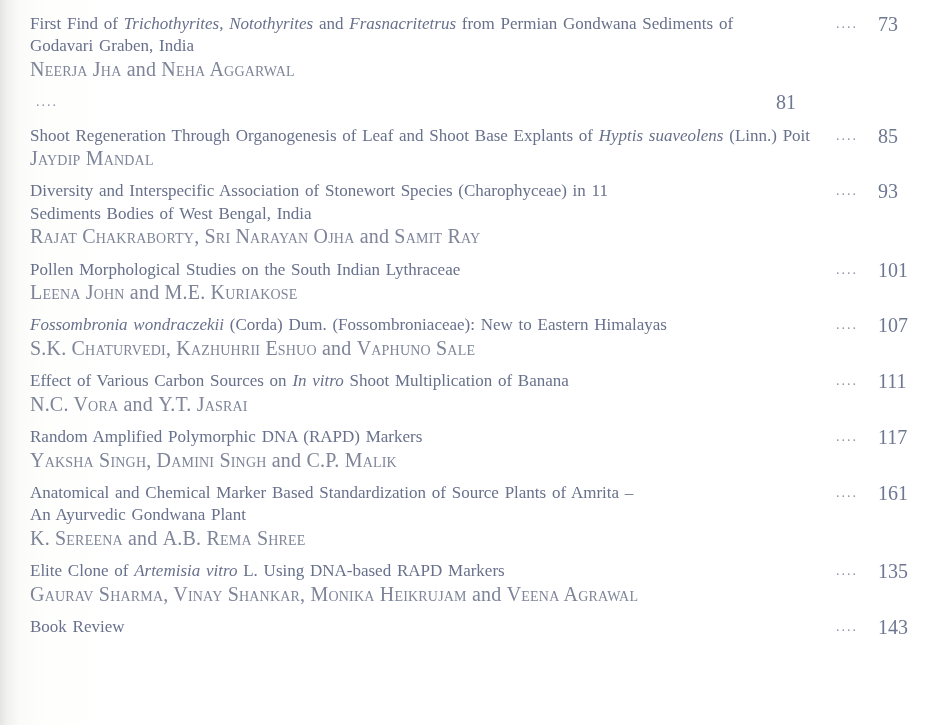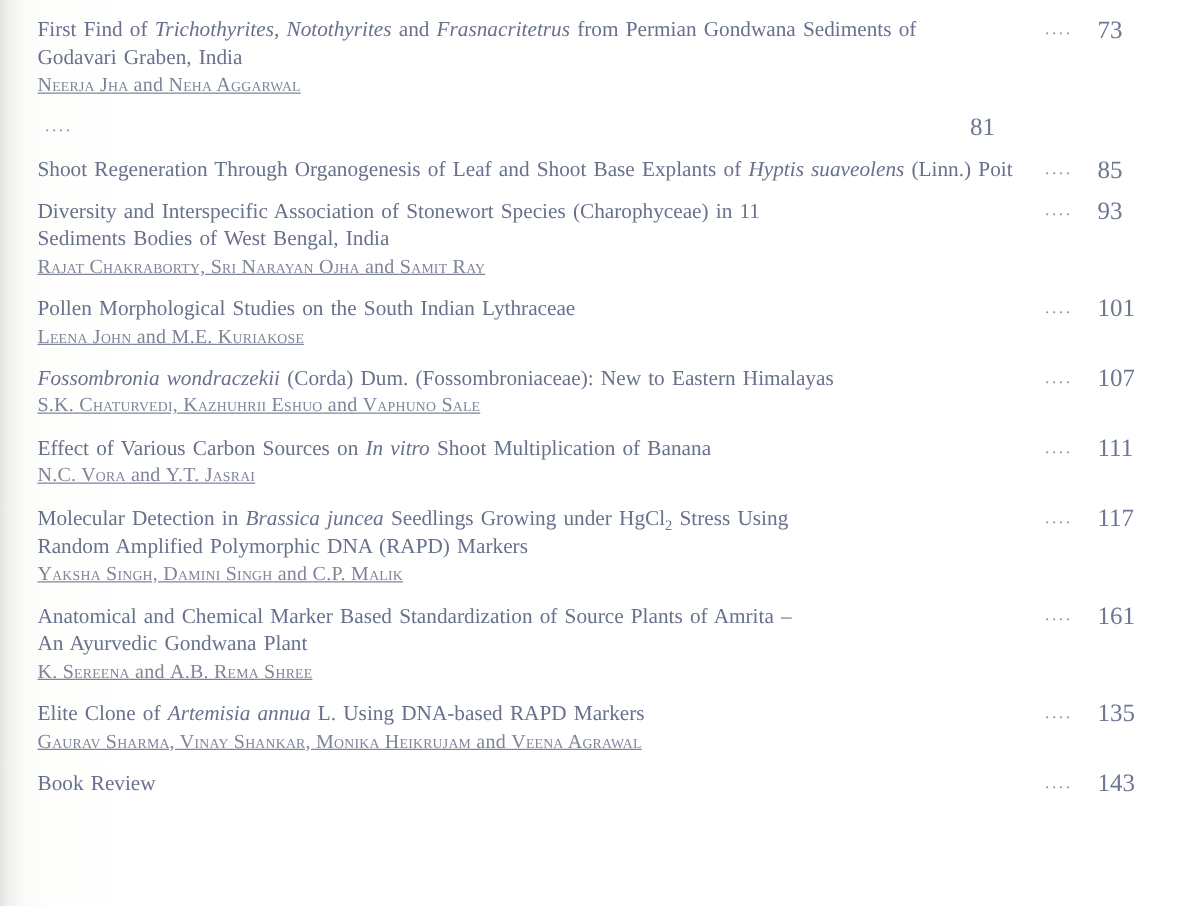--- a/index.html
+++ b/index.html
@@ -31,24 +31,23 @@
     font-size: 17px;
   }
   .title-line {
     line-height: 22.4px;
     white-space: nowrap;
     word-spacing: 1.5px;
   }
   .authors {
     line-height: 22.4px;
     color: var(--author-color, #7e8599);
-    font-size: 16px;
+    font-size: 20px;
     letter-spacing: 0.2px;
     white-space: nowrap;
-    text-decoration: underline;
   }
   .i { font-style: italic; }
   .sc { font-variant: small-caps; }
   sub {
     font-size: 0.68em;
     line-height: 0;
   }
   .dots-cell {
     flex: 0 0 48px;
     width: 48px;
@@ -83,20 +82,21 @@
   </div>
 
   <div class="entry">
     <div class="dots-cell">....</div>
     <div class="page-cell">81</div>
   </div>
 
   <div class="entry">
     <div class="entry-title">
         <div class="title-line"><span>Shoot Regeneration Through Organogenesis of Leaf and Shoot Base Explants of </span><span class="i">Hyptis suaveolens</span><span> (Linn.) Poit</span></div>
+        <div class="authors"><span class="sc">Jaydip Mandal</span></div>
       </div>
     <div class="dots-cell">....</div>
     <div class="page-cell">85</div>
   </div>
 
   <div class="entry">
     <div class="entry-title">
         <div class="title-line"><span>Diversity and Interspecific Association of Stonewort Species (Charophyceae) in 11</span></div>
         <div class="title-line"><span>Sediments Bodies of West Bengal, India</span></div>
         <div class="authors"><span class="sc">Rajat Chakraborty, Sri Narayan Ojha</span><span> and </span><span class="sc">Samit Ray</span></div>
@@ -127,41 +127,40 @@
     <div class="entry-title">
         <div class="title-line"><span>Effect of Various Carbon Sources on </span><span class="i">In vitro</span><span> Shoot Multiplication of Banana</span></div>
         <div class="authors"><span class="sc">N.C. Vora</span><span> and </span><span class="sc">Y.T. Jasrai</span></div>
       </div>
     <div class="dots-cell">....</div>
     <div class="page-cell">111</div>
   </div>
 
   <div class="entry">
     <div class="entry-title">
-        <div class="title-line"><span>Molecular Detection in </span><span class="i">Brassica juncea</span><span> Seedlings Growing under HgCl</span><sub>2</sub><span> Stress Using</span></div>
         <div class="title-line"><span>Random Amplified Polymorphic DNA (RAPD) Markers</span></div>
         <div class="authors"><span class="sc">Yaksha Singh, Damini Singh</span><span> and </span><span class="sc">C.P. Malik</span></div>
       </div>
     <div class="dots-cell">....</div>
     <div class="page-cell">117</div>
   </div>
 
   <div class="entry">
     <div class="entry-title">
         <div class="title-line"><span>Anatomical and Chemical Marker Based Standardization of Source Plants of Amrita –</span></div>
         <div class="title-line"><span>An Ayurvedic Gondwana Plant</span></div>
         <div class="authors"><span class="sc">K. Sereena</span><span> and </span><span class="sc">A.B. Rema Shree</span></div>
       </div>
     <div class="dots-cell">....</div>
     <div class="page-cell">161</div>
   </div>
 
   <div class="entry">
     <div class="entry-title">
-        <div class="title-line"><span>Elite Clone of </span><span class="i">Artemisia annua</span><span> L. Using DNA-based RAPD Markers</span></div>
+        <div class="title-line"><span>Elite Clone of </span><span class="i">Artemisia vitro</span><span> L. Using DNA-based RAPD Markers</span></div>
         <div class="authors"><span class="sc">Gaurav Sharma, Vinay Shankar, Monika Heikrujam</span><span> and </span><span class="sc">Veena Agrawal</span></div>
       </div>
     <div class="dots-cell">....</div>
     <div class="page-cell">135</div>
   </div>
 
   <div class="entry">
     <div class="entry-title">
         <div class="title-line"><span>Book Review</span></div>
       </div>

